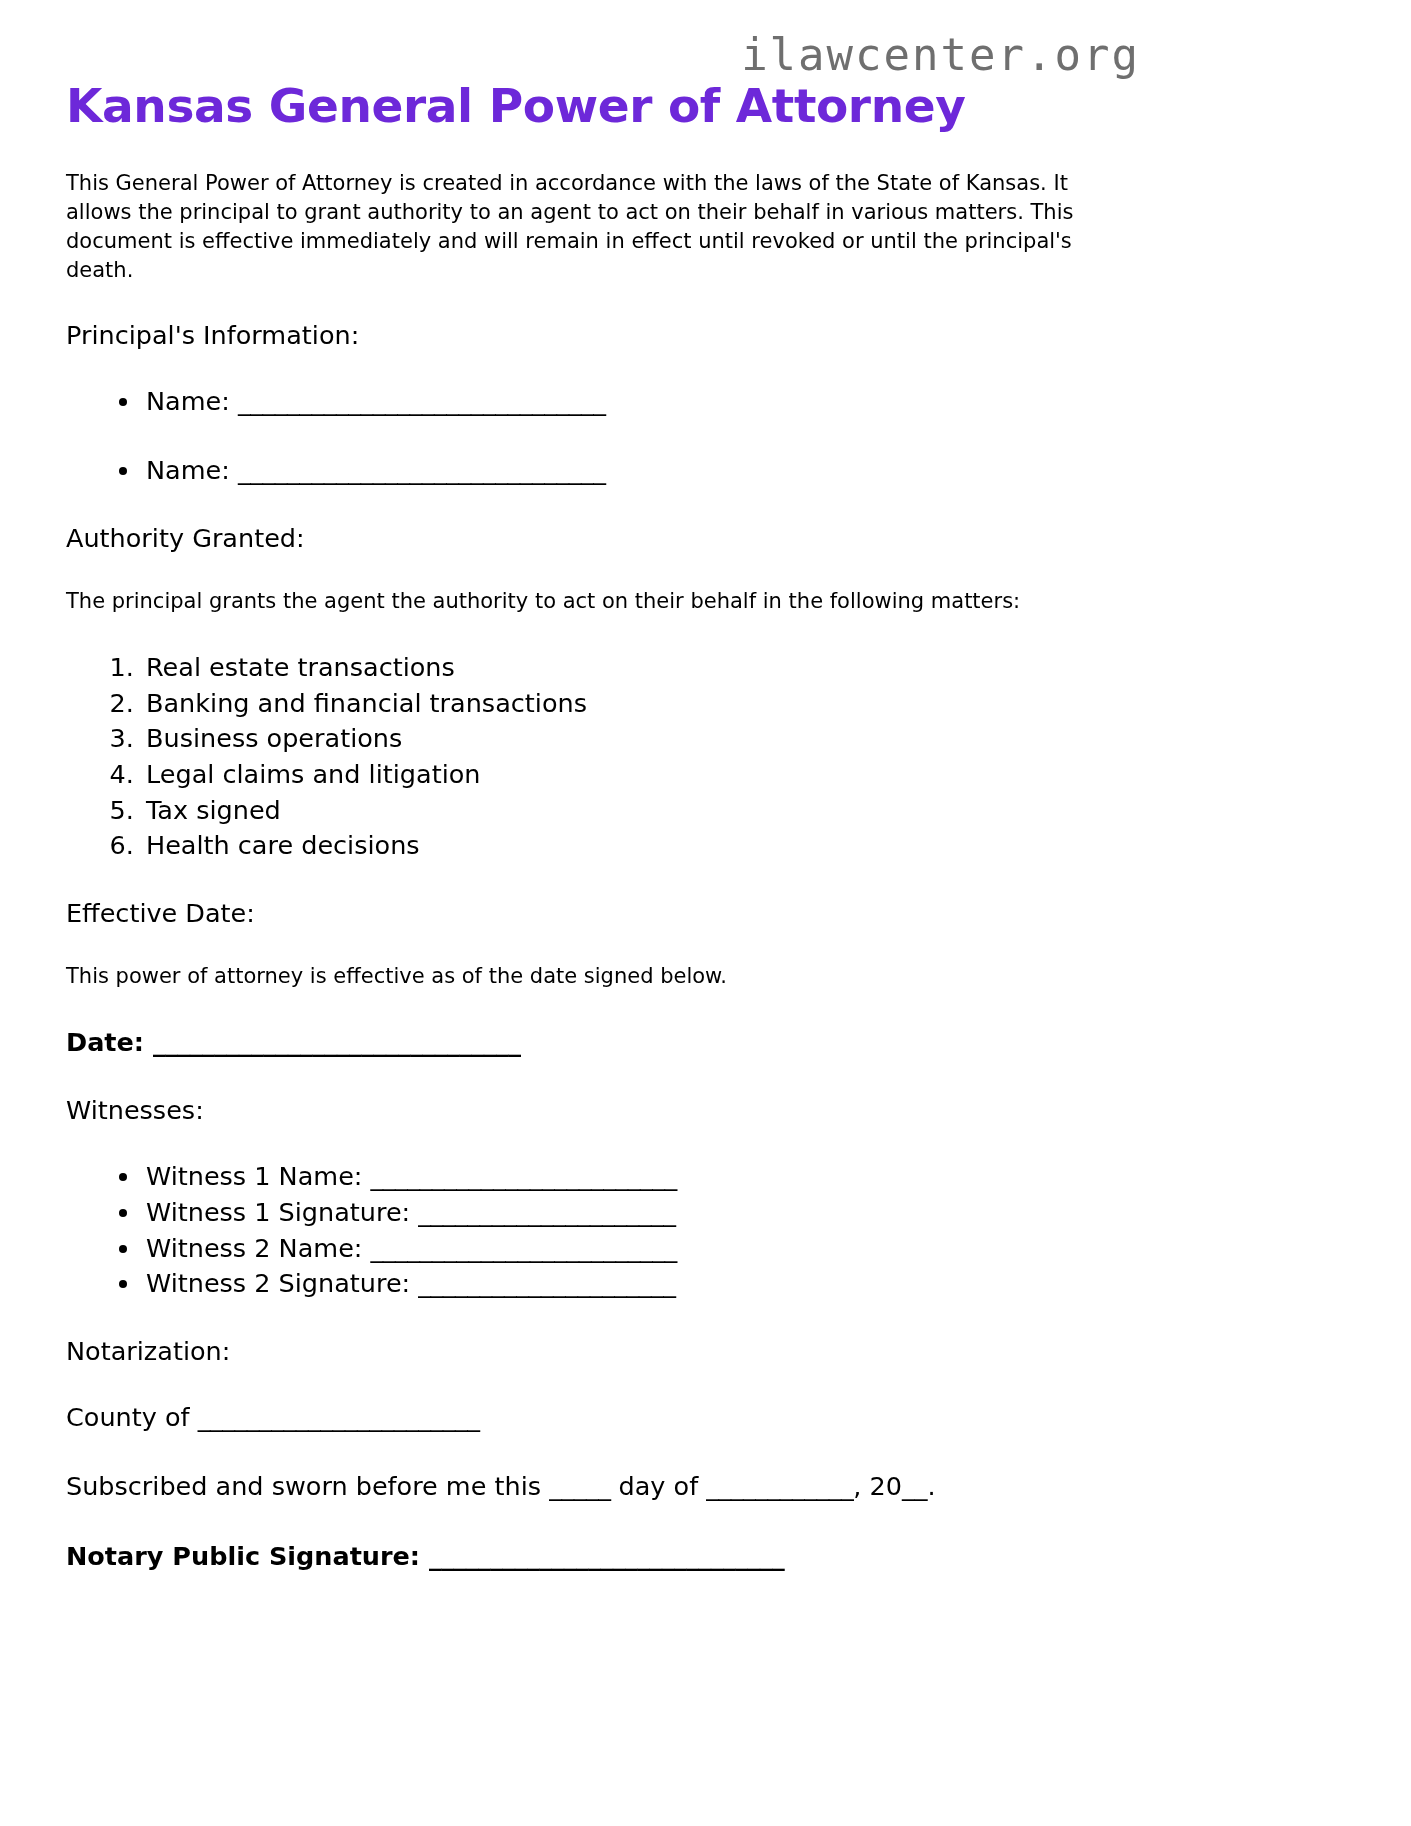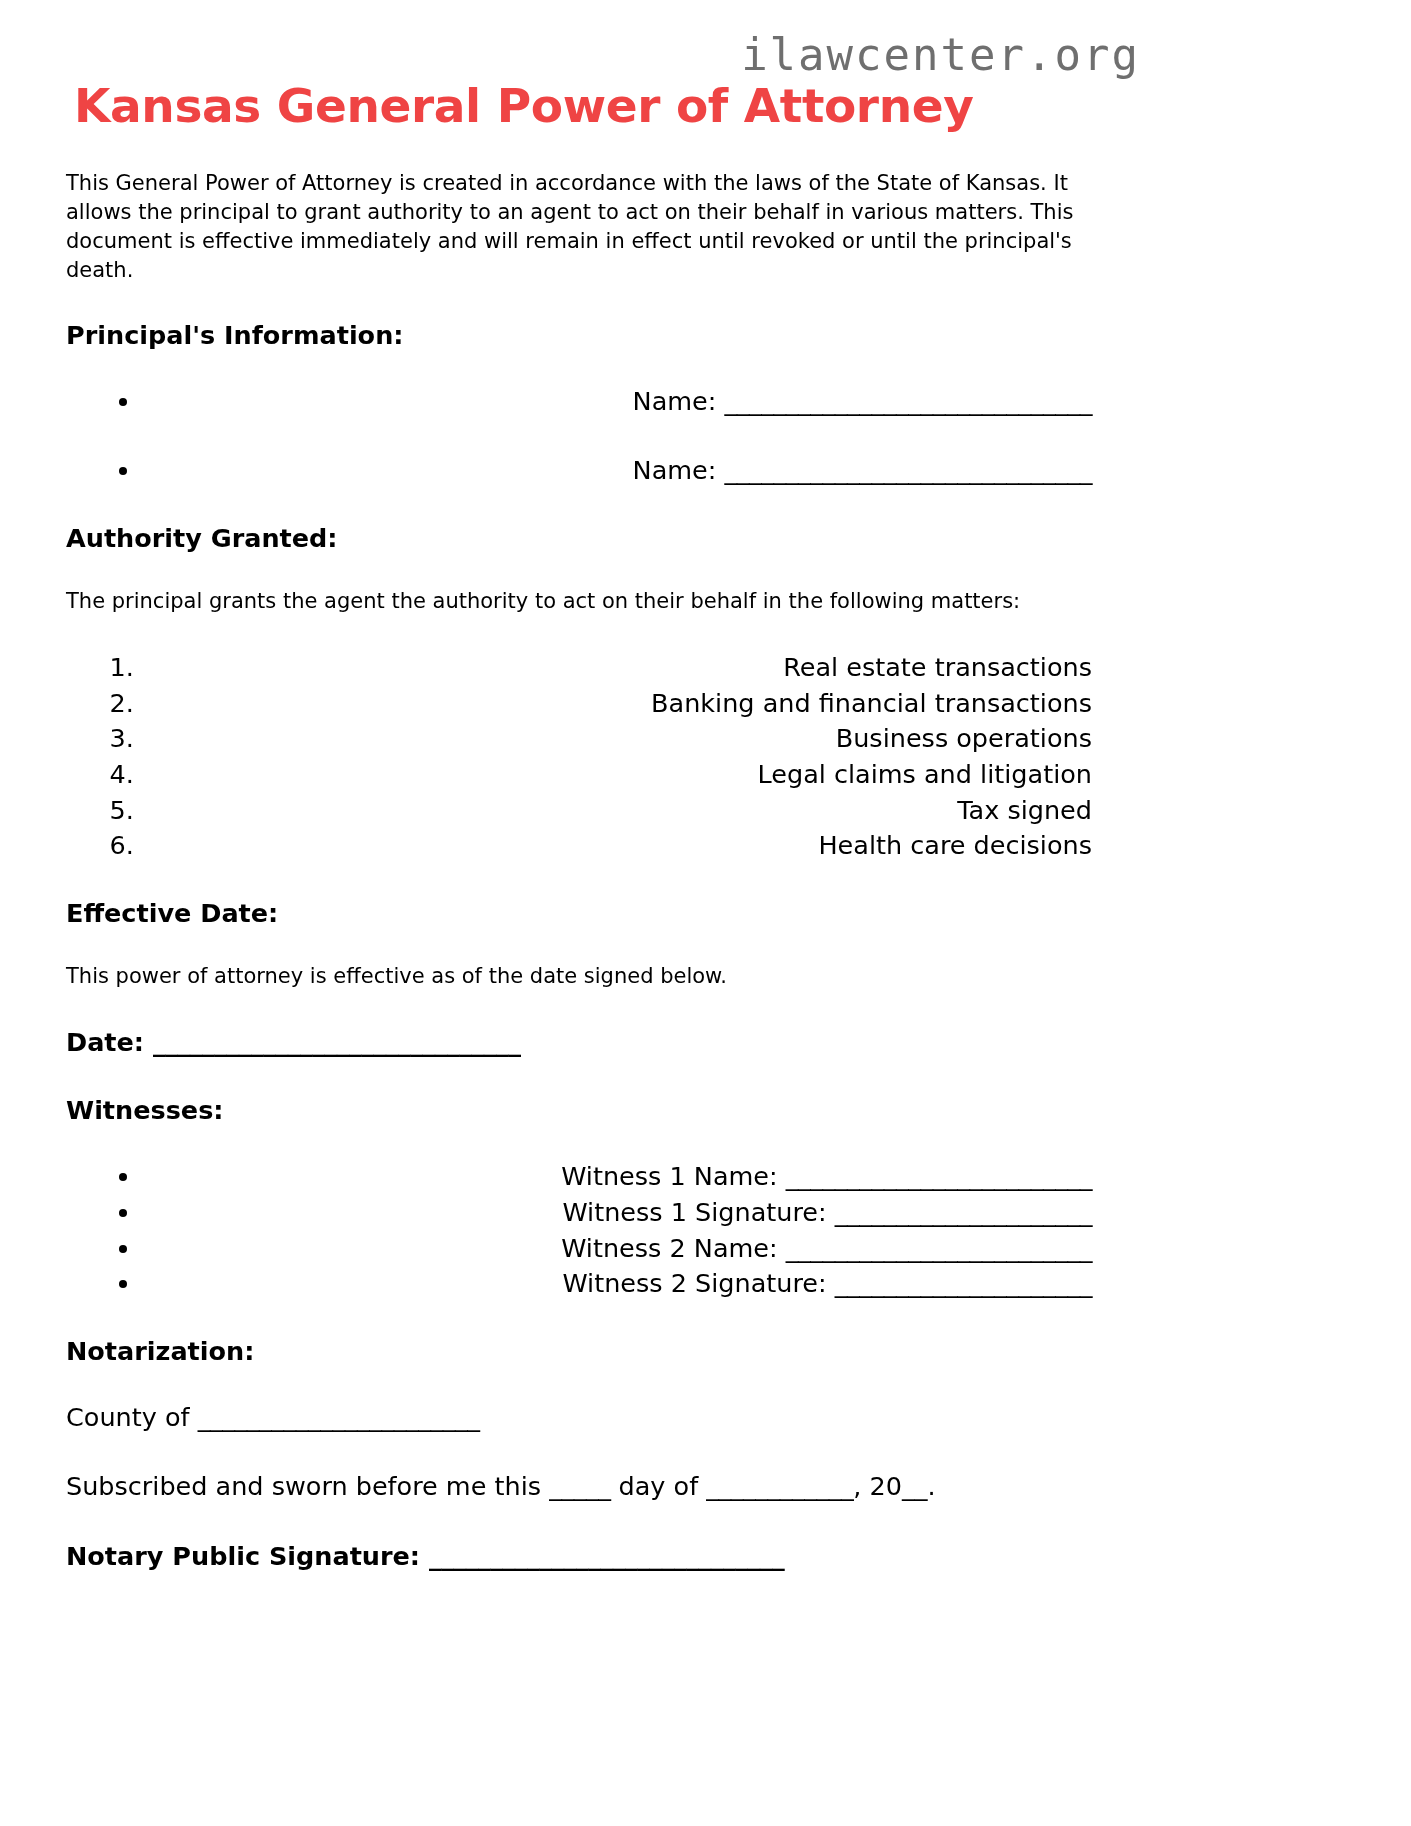--- a/index.html
+++ b/index.html
@@ -46,52 +46,51 @@
     left: 66px;
     top: 78px;
     width: 1026px;
   }
 
   h1.doc-title {
     font-family: "DejaVu Sans", sans-serif;
     font-size: 47px;
     font-weight: bold;
     line-height: 1.18;
-    margin: 0 0 36px 8px;
+    margin: 0 0 36px 0;
     letter-spacing: -0.4px;
-    color: #ef4444;
+    color: #6d28d9;
   }
 
   p.para {
     font-size: 21px;
     line-height: 1.38;
     margin: 0 0 34px 0;
     color: #000;
   }
 
   h2.section-head {
     font-size: 25.5px;
-    font-weight: bold;
+    font-weight: normal;
     line-height: 1.3;
     margin: 0 0 32px 0;
     color: #000;
   }
 
   ul.doc-list, ol.doc-list {
     margin: 0 0 34px 0;
     padding-left: 76px;
     font-size: 25.5px;
     line-height: 1.36;
   }
   ul.doc-list { list-style: disc; }
   ol.doc-list { list-style: decimal; }
   ul.doc-list li, ol.doc-list li {
     margin: 0 0 1px 0;
     padding-left: 4px;
-    text-align: right;
   }
 
   .blank {
     display: inline-block;
     letter-spacing: -0.5px;
     white-space: pre;
   }
 
   .line-row {
     font-size: 25.5px;

